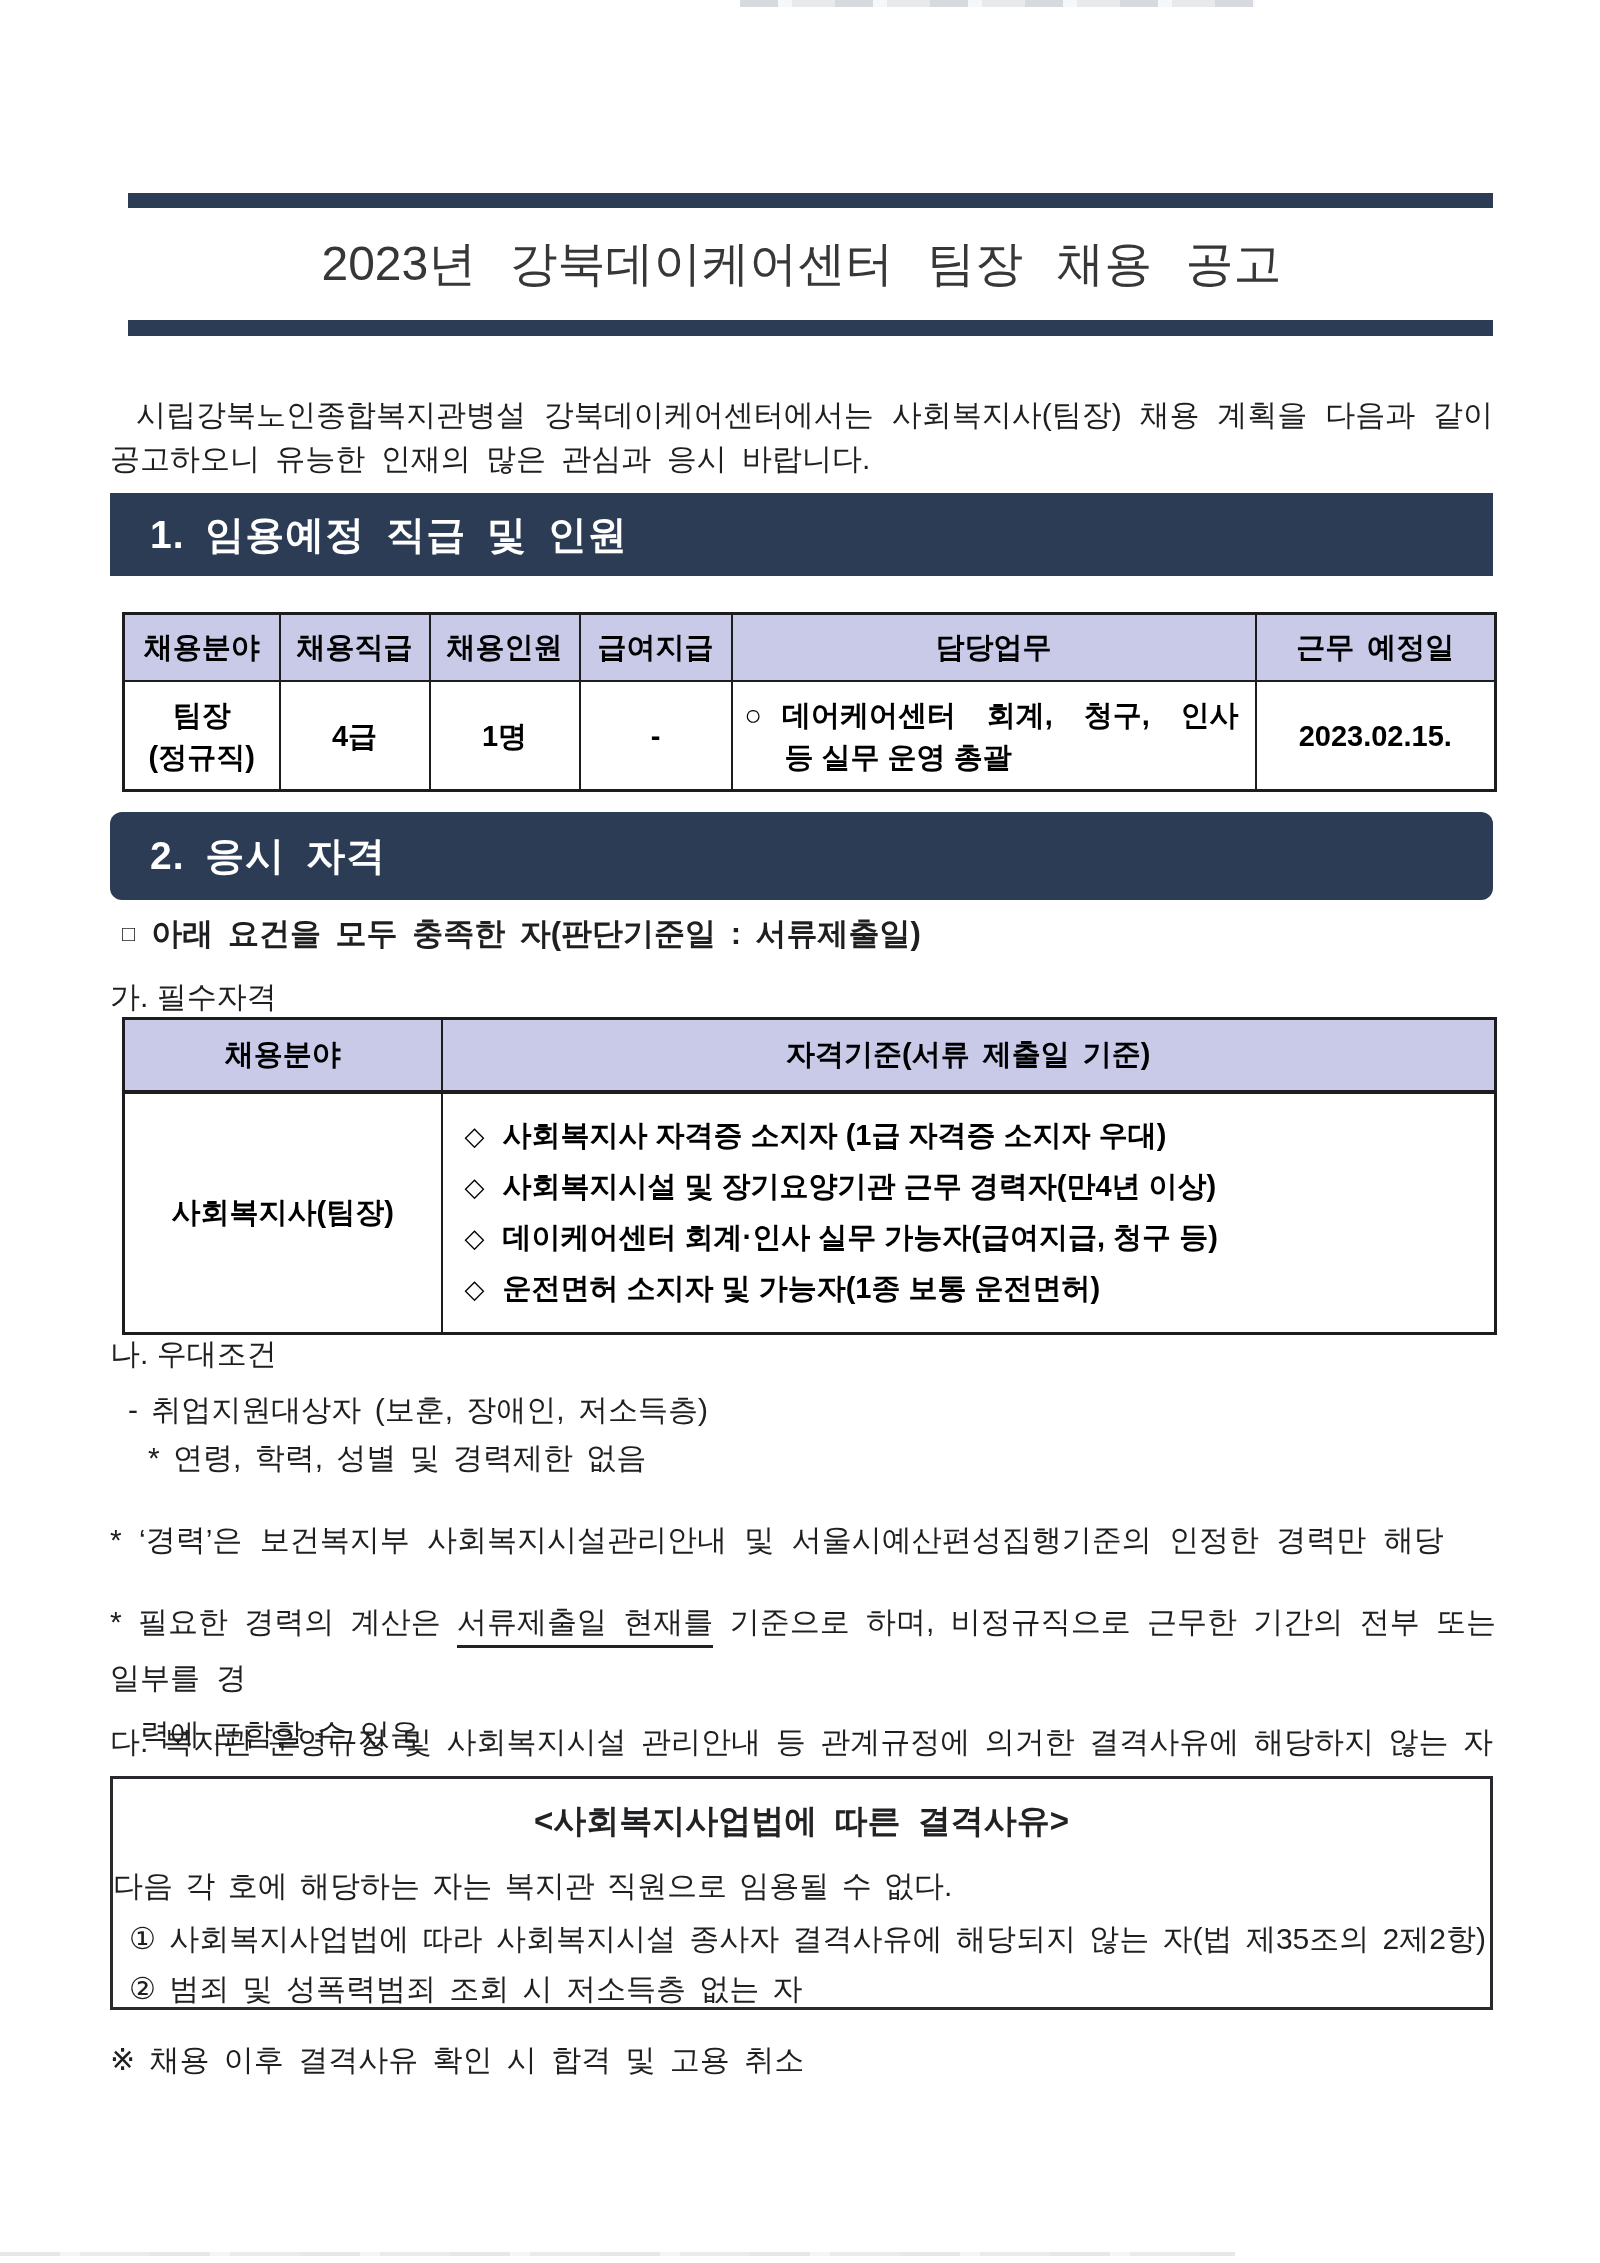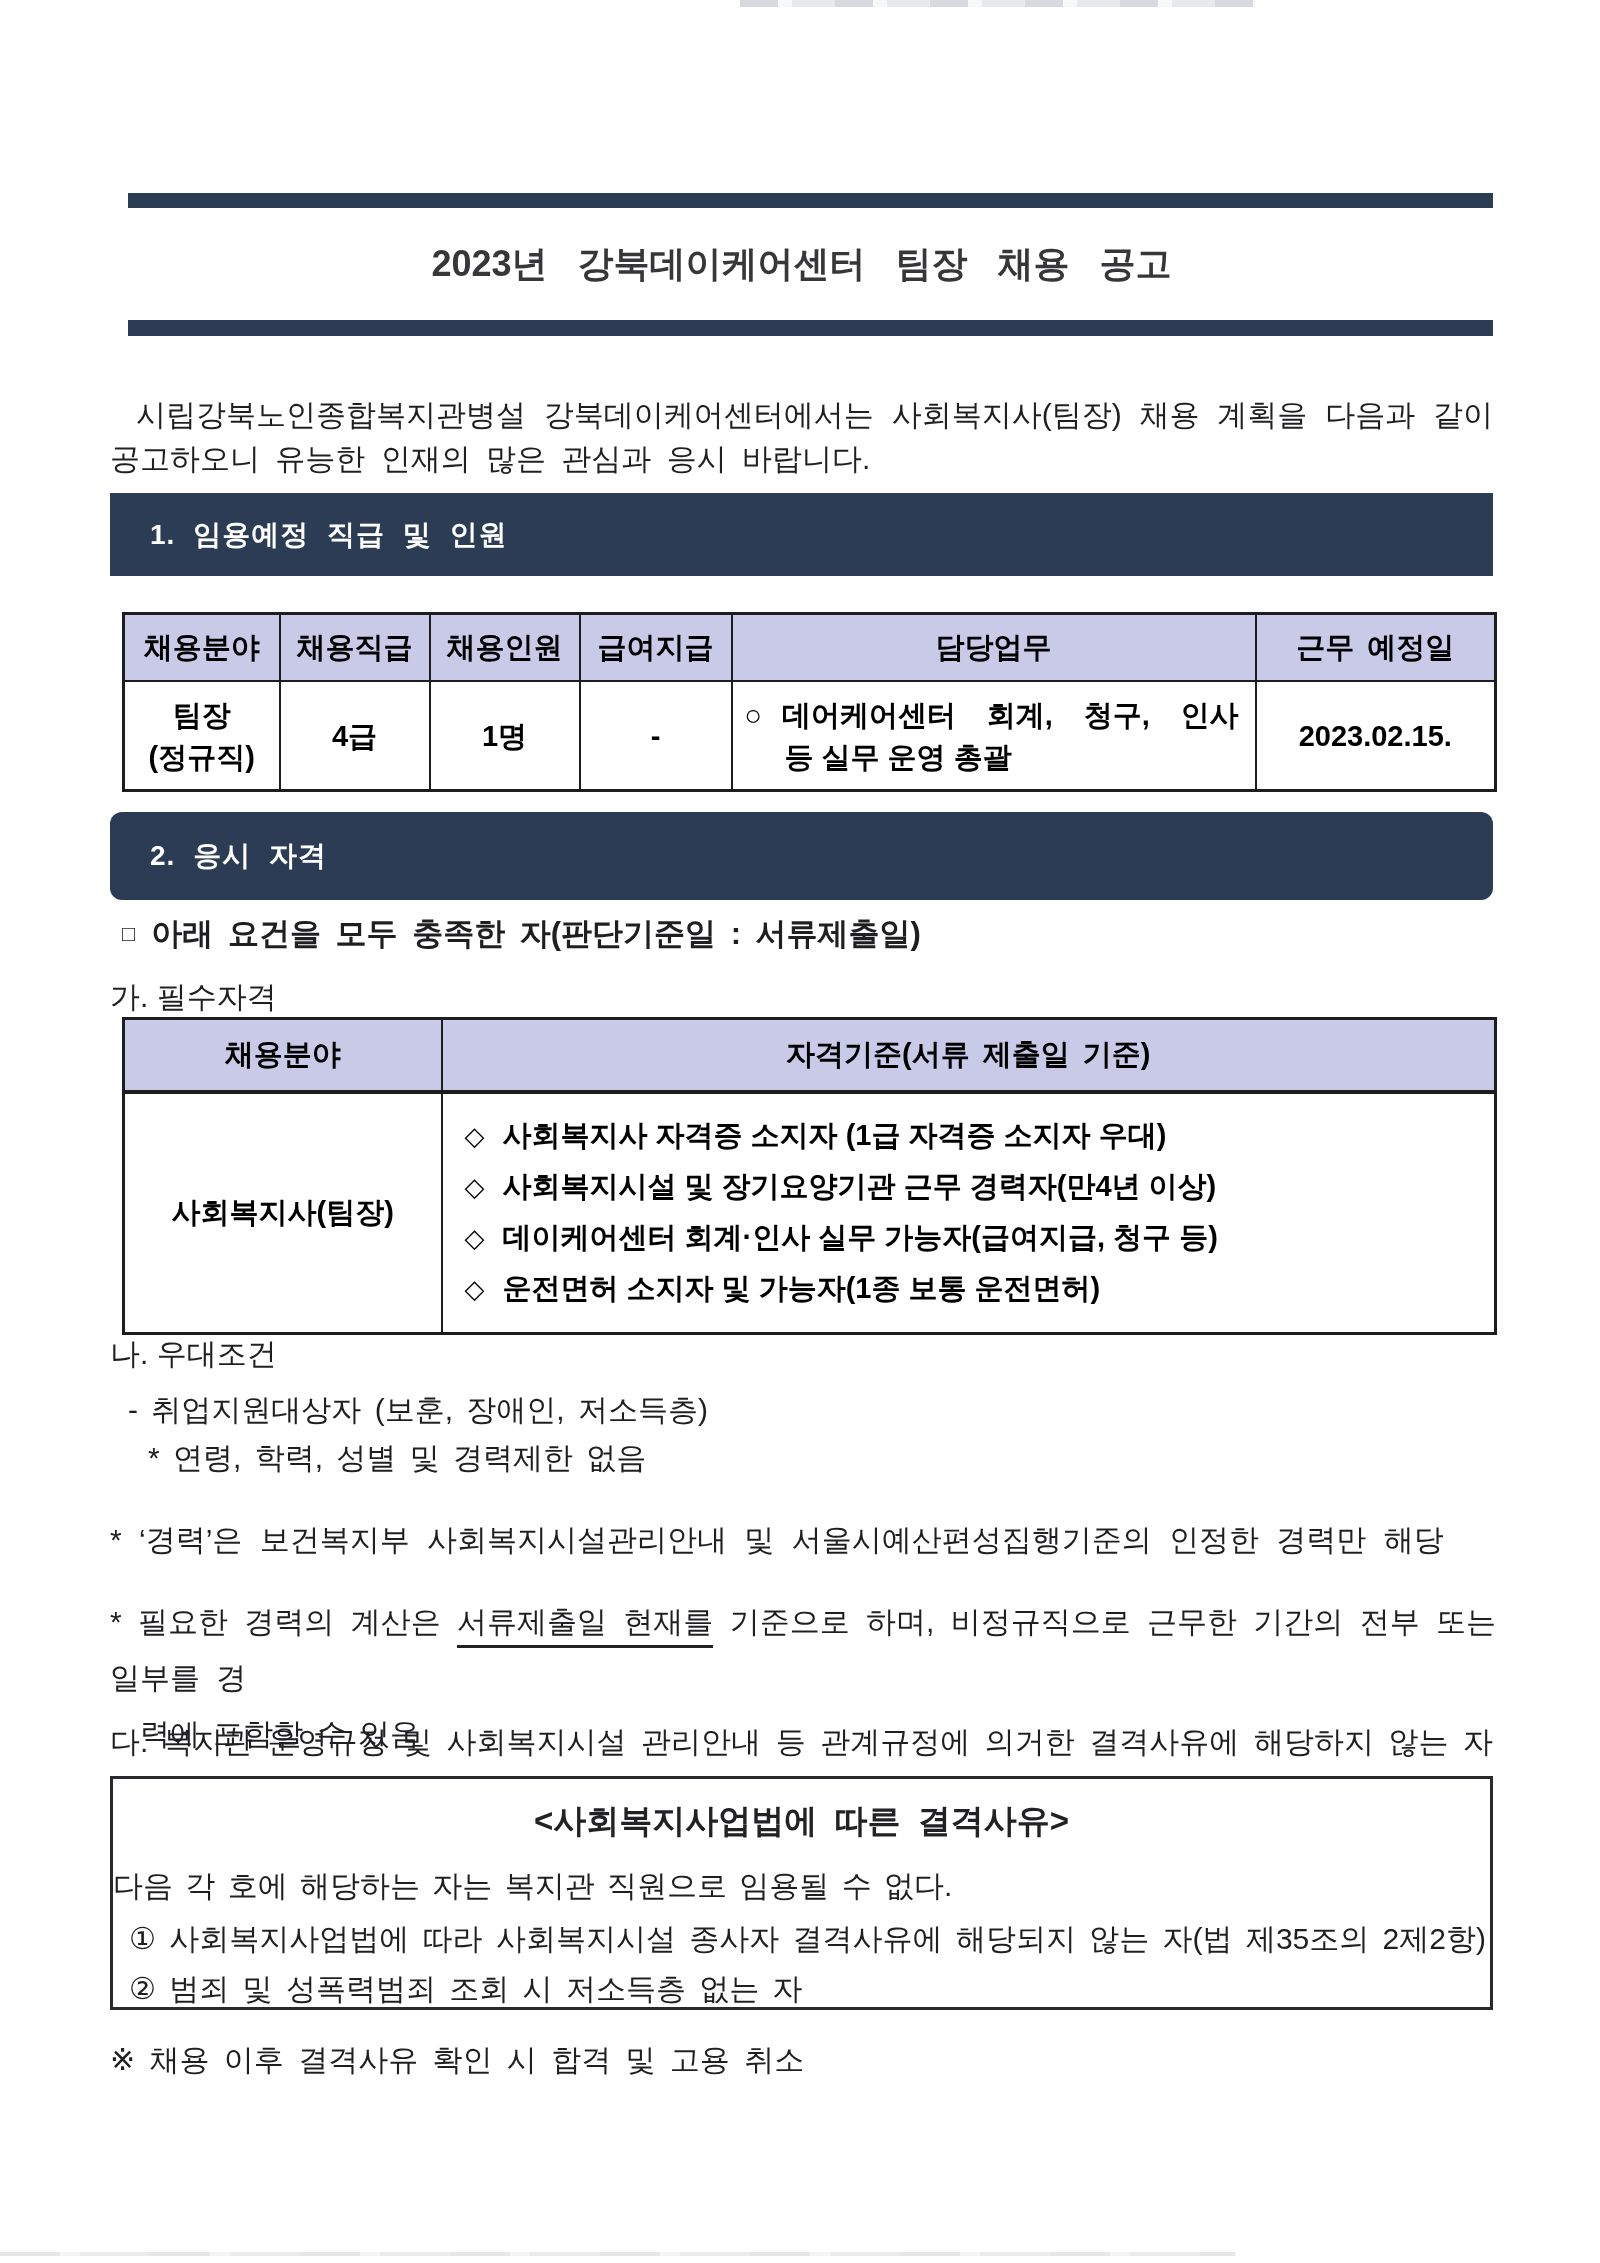--- a/index.html
+++ b/index.html
@@ -26,33 +26,33 @@
     opacity:.6;
   }
 
   
   .rule{position:absolute;left:18px;width:1365px;height:15px;background:#2c3c54;}
   .rule.top{top:193px;}
   .rule.bottom{top:320px;height:16px;}
   .doc-title{
     position:absolute;top:208px;left:0;width:1383px;height:112px;
     margin:0;display:flex;align-items:center;justify-content:center;
-    font-size:36px;font-weight:bold;color:#37373a;
+    font-size:48px;font-weight:normal;color:#37373a;
     word-spacing:20px;letter-spacing:0px;white-space:nowrap;
   }
 
   
   .intro{top:363px;width:1383px;font-size:30px;line-height:49px;}
   .intro-l1{display:block;text-indent:26px;text-align:justify;text-align-last:justify;}
   .intro-l2{display:block;word-spacing:7px;}
 
   
   .sec-bar{
     width:1383px;background:#2c3c54;color:#ffffff;
-    font-weight:bold;font-size:28px;
+    font-weight:bold;font-size:39px;
     display:flex;align-items:center;
     padding-left:40px;box-sizing:border-box;
     word-spacing:9px;letter-spacing:1px;
   }
   .sec-bar.s1{top:493px;height:83px;}
   .sec-bar.s2{top:812px;height:88px;border-radius:12px;}
 
   
   table{border-collapse:collapse;table-layout:fixed;}
   .tbl{position:absolute;left:12px;width:1372px;border:3px solid #1d1d20;}

